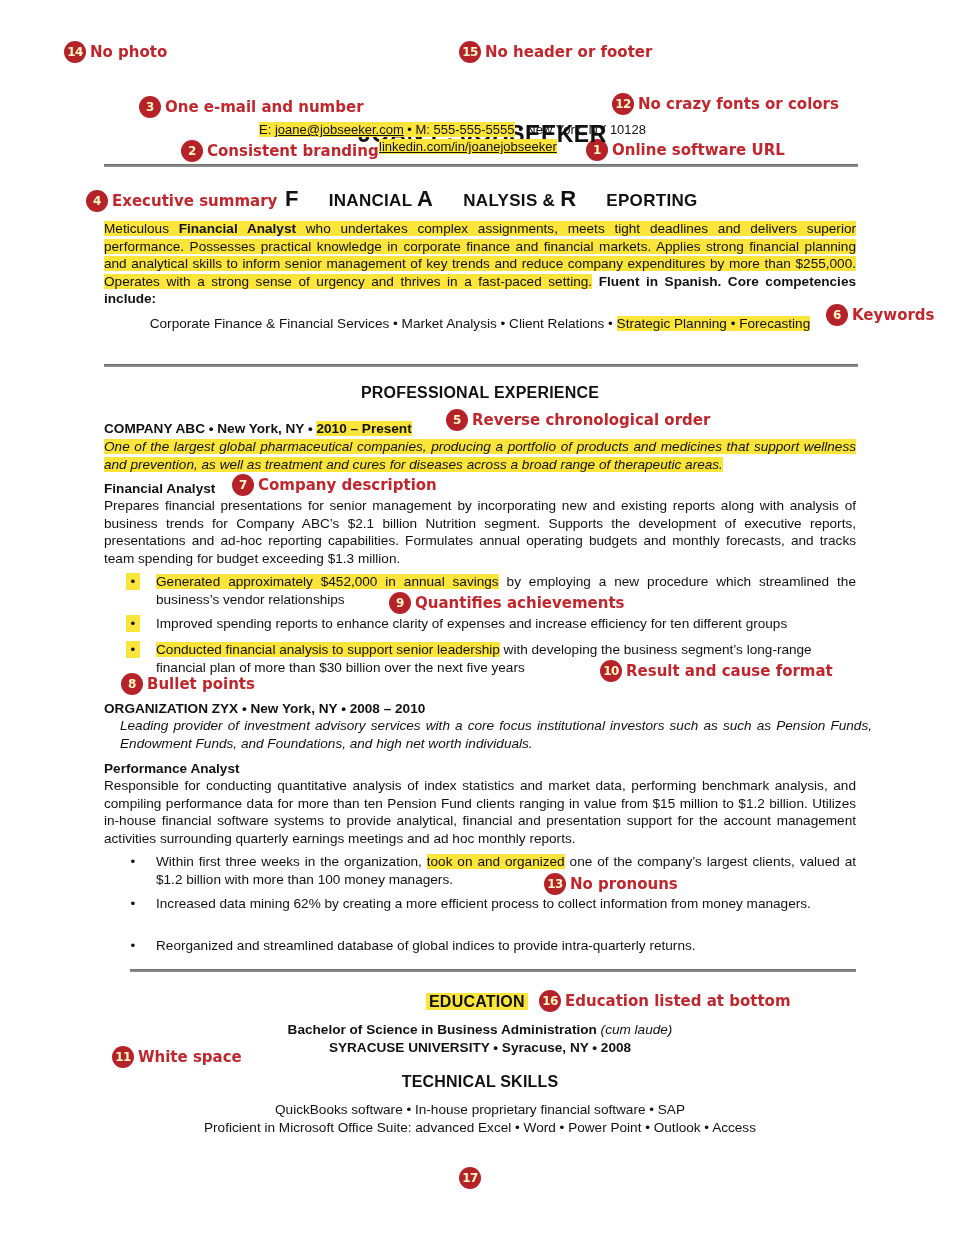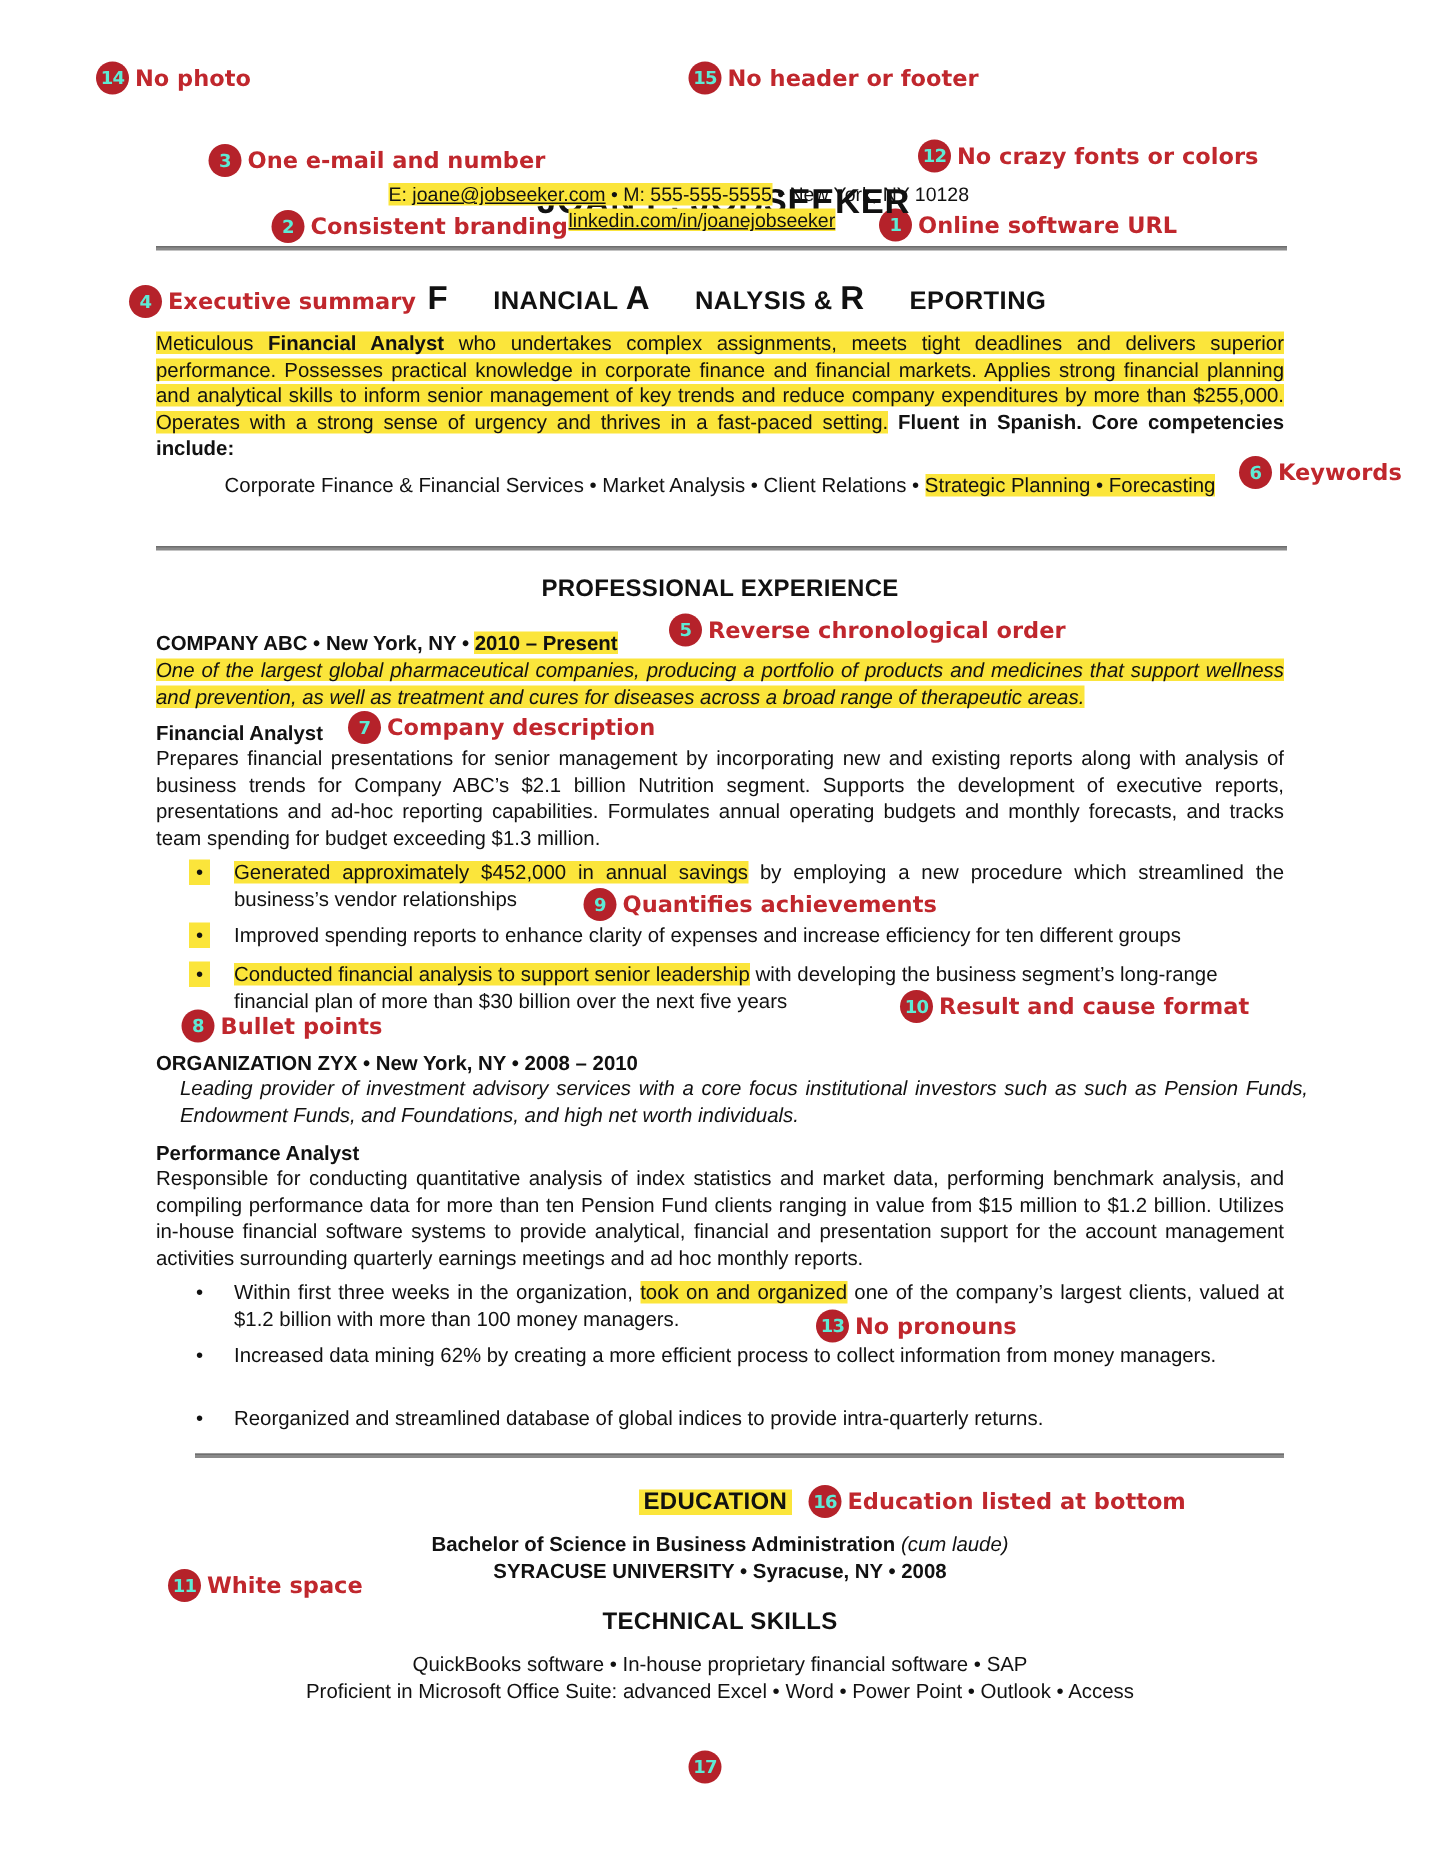--- a/index.html
+++ b/index.html
@@ -7,21 +7,21 @@
   body { position: relative; font-family: "Liberation Sans", sans-serif; color: #111; }
 
   .hl { background: #fbe53b; }
   .b { font-weight: bold; }
   .i { font-style: italic; }
 
   
   .ann { position: absolute; display: flex; align-items: center; gap: 4px; white-space: nowrap;
          font-family: "DejaVu Sans", sans-serif; font-weight: bold; font-size: 15px; color: #c0272d; }
   .badge { display: inline-flex; align-items: center; justify-content: center; width: 22px; height: 22px;
-           border-radius: 50%; background: #b5222a; color: #5eead4; font-size: 12px; font-weight: bold;
+           border-radius: 50%; background: #b5222a; color: #fef9c3; font-size: 12px; font-weight: bold;
            font-family: "DejaVu Sans", sans-serif; letter-spacing: -0.5px; flex: 0 0 22px; }
 
   
   .abs { position: absolute; }
   .center { text-align: center; }
   .just { text-align: justify; }
   .name { font-size: 23px; font-weight: bold; letter-spacing: 0.5px; }
   .contact { font-size: 13px; }
   .contact a, .link { color: #111; text-decoration: underline; }
   .rule { position: absolute; height: 3px; background: #8a8a8a; border-top: 1px solid #6e6e6e; }

